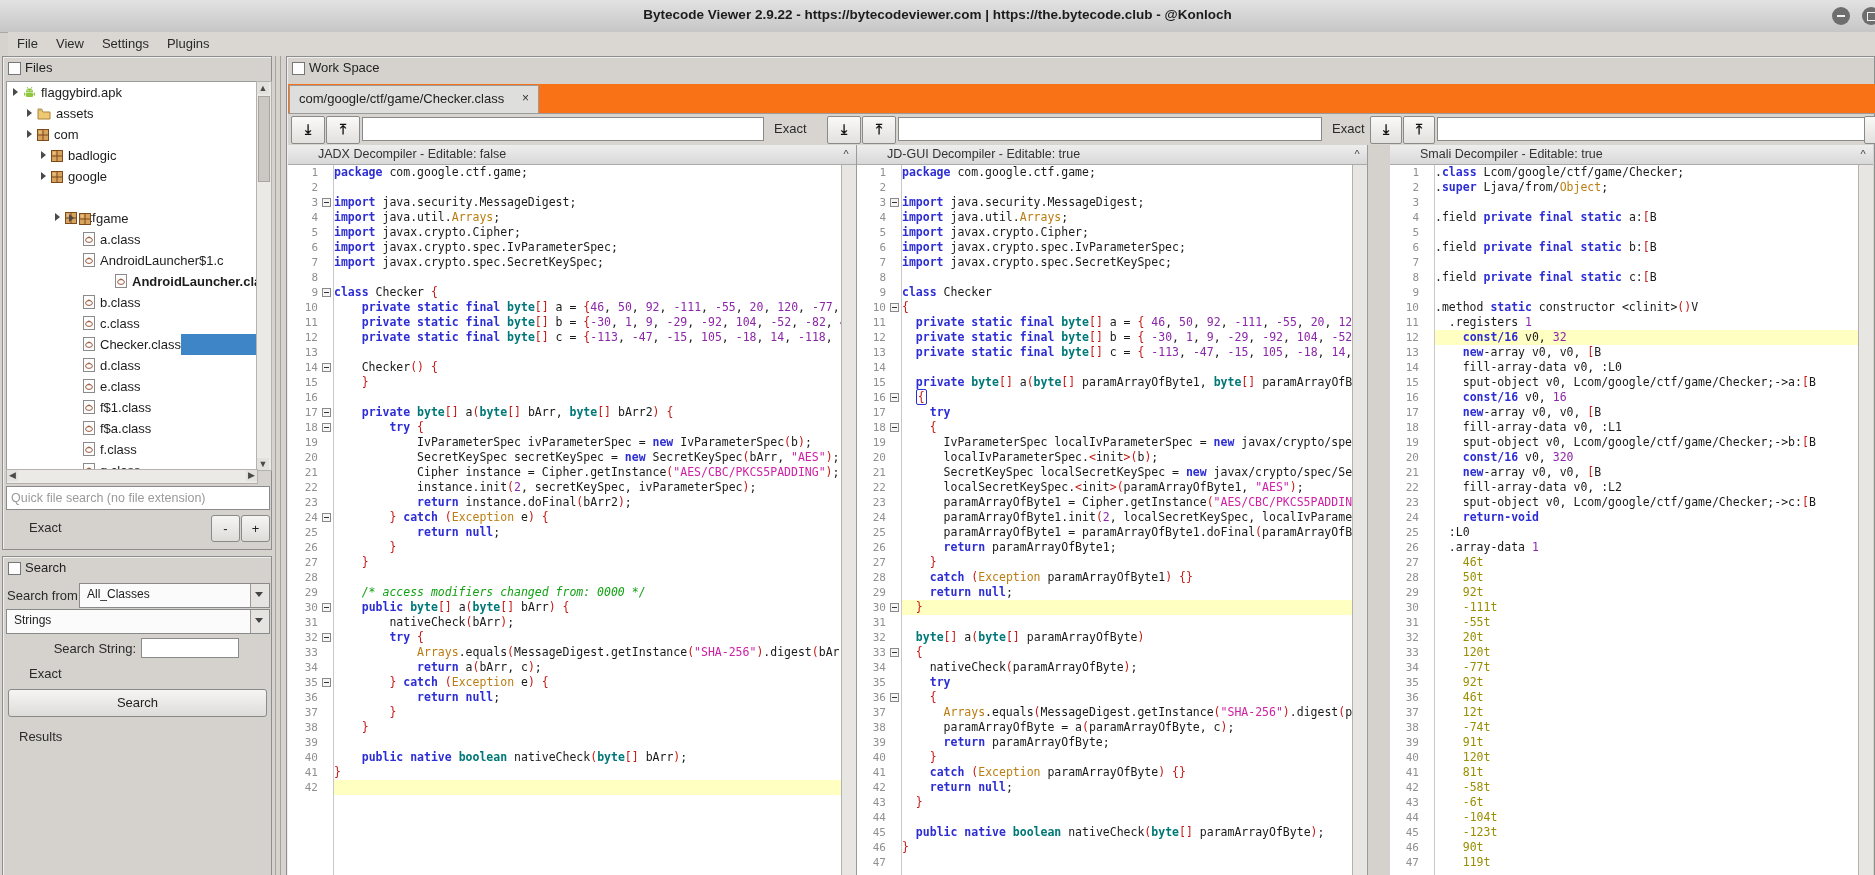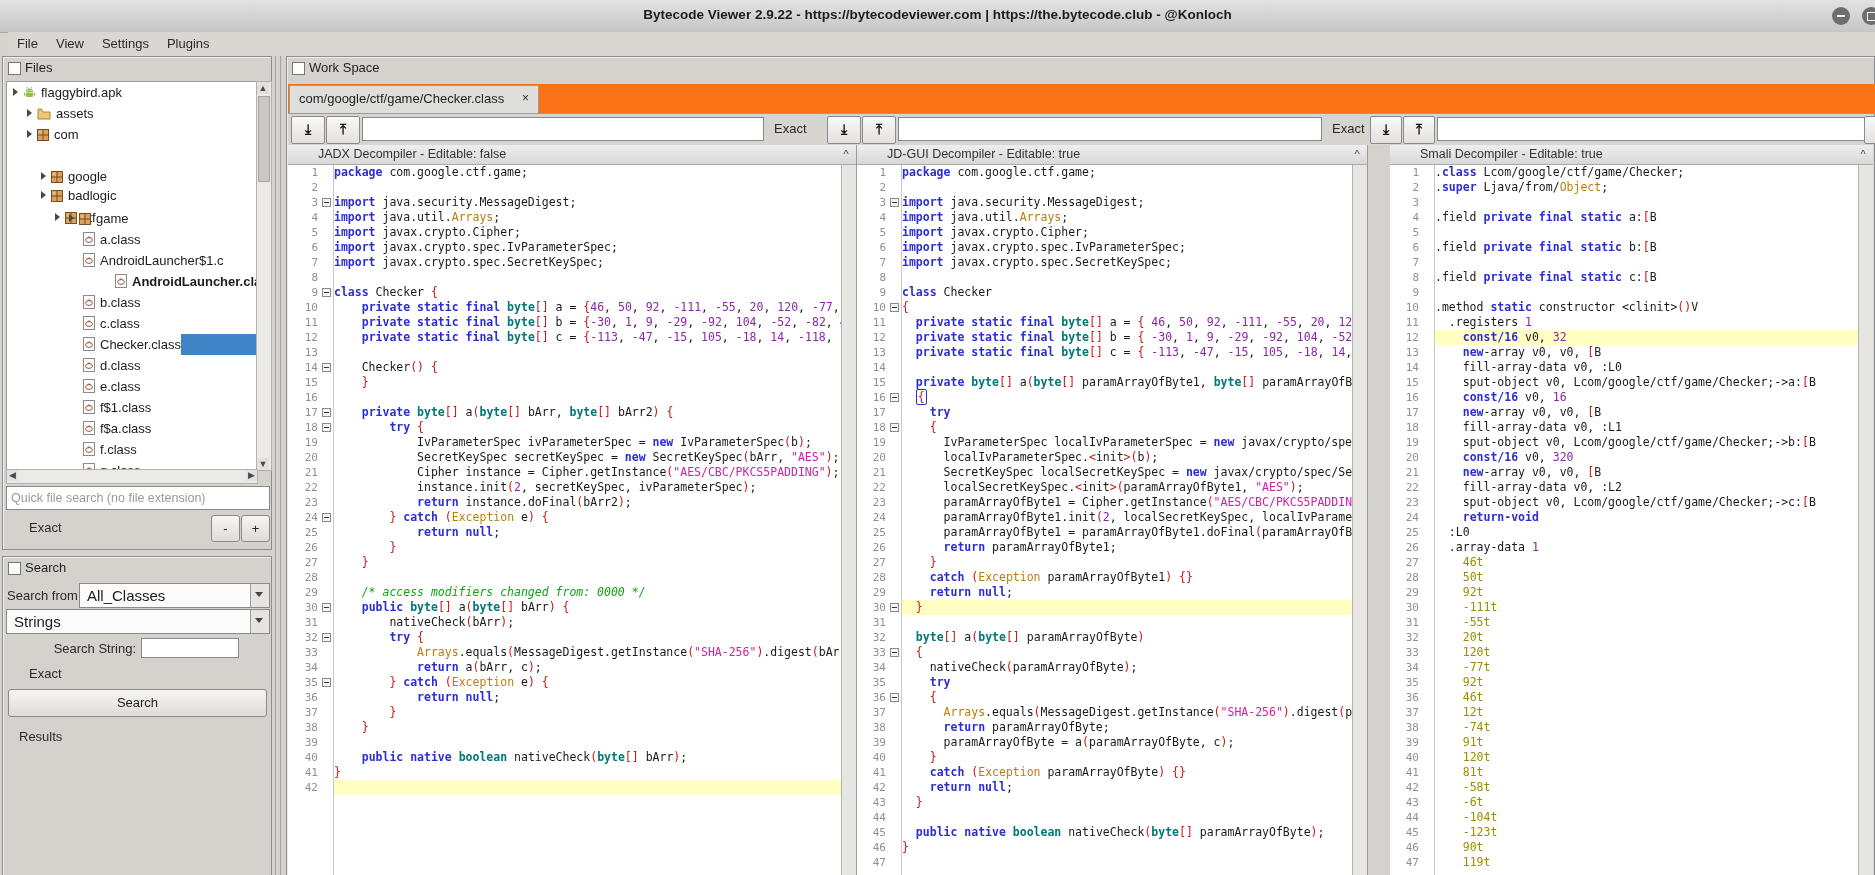--- a/index.html
+++ b/index.html
@@ -35,21 +35,21 @@
   .sb-btn{position:absolute;width:12px;height:12px;background:#e3e1de;color:#4a4a4a;
     font-size:9px;line-height:12px;text-align:center;}
   .sb-thumb{position:absolute;background:#cbc8c3;border:1px solid #a8a5a0;}
   
   .txt{position:absolute;background:#ffffff;border:1px solid #8a8a8a;font-size:12.5px;
     padding:0 4px;color:#1c1c1c;font-family:"Liberation Sans",sans-serif;}
   .txt::placeholder{color:#9a9a9a;}
   .btn{position:absolute;background:linear-gradient(#f6f5f4,#dedcd9);border:1px solid #8a8a8a;
     border-radius:3px;font-size:13px;color:#222;text-align:center;}
   .lbl{position:absolute;font-size:13px;color:#2a2a2a;}
-  .combo{position:absolute;background:#fbfbfb;border:1px solid #8a8a8a;font-size:15px;color:#1c1c1c;}
+  .combo{position:absolute;background:#fbfbfb;border:1px solid #8a8a8a;font-size:12px;color:#1c1c1c;}
   .combo .val{position:absolute;left:7px;top:3px;}
   .combo .arrow-btn{position:absolute;right:0;top:0;bottom:0;width:18px;background:#e6e4e1;border-left:1px solid #9a9a9a;}
   .combo .arrow-btn:after{content:"";position:absolute;left:4px;top:8px;width:0;height:0;
     border-top:5px solid #444;border-left:4px solid transparent;border-right:4px solid transparent;}
   
   .tabbar{position:absolute;left:1px;top:27px;width:1589px;height:29px;background:#f97316;
     border-bottom:1px solid #9b9b9b;}
   .tab{position:absolute;left:1px;top:1px;width:248px;height:27px;background:#dededd;
     border:1px solid #9b9b9b;font-size:13px;color:#222;}
   .tab .tlabel{position:absolute;left:9px;top:5px;}
@@ -126,21 +126,21 @@
               </svg></span><span>flaggybird.apk</span></span></div>
         <div class="tree-row"><span class="tree-cell" style="padding-left: 20px;"><span class="expander"></span><span><svg class="ticon" width="14" height="12" viewBox="0 0 14 12">
                 <path d="M1 2.5h4l1 1.5h7v7H1z" fill="#efc874" stroke="#a9833a"></path>
                 <path d="M1 2.5V1h3.6l.9 1.5" fill="#f6daa0" stroke="#a9833a"></path>
               </svg></span><span>assets</span></span></div>
         <div class="tree-row"><span class="tree-cell" style="padding-left: 20px;"><span class="expander"></span><span><svg class="ticon" width="12" height="12" viewBox="0 0 12 12">
                 <rect x=".5" y=".5" width="11" height="11" fill="#d8a35c" stroke="#7d4b1e"></rect>
                 <path d="M6 .5v11M.5 6h11" stroke="#7d4b1e"></path>
                 <path d="M2 2h2.5v2.5H2z" fill="#e7bd80"></path>
               </svg></span><span>com</span></span></div>
-        <div class="tree-row"><span class="tree-cell" style="padding-left: 34px; margin-top: 40px;"><span class="expander"></span><span><svg class="ticon" width="12" height="12" viewBox="0 0 12 12">
+        <div class="tree-row"><span class="tree-cell" style="padding-left: 34px;"><span class="expander"></span><span><svg class="ticon" width="12" height="12" viewBox="0 0 12 12">
                 <rect x=".5" y=".5" width="11" height="11" fill="#d8a35c" stroke="#7d4b1e"></rect>
                 <path d="M6 .5v11M.5 6h11" stroke="#7d4b1e"></path>
                 <path d="M2 2h2.5v2.5H2z" fill="#e7bd80"></path>
               </svg></span><span>badlogic</span></span></div>
         <div class="tree-row"><span class="tree-cell" style="padding-left: 34px;"><span class="expander"></span><span><svg class="ticon" width="12" height="12" viewBox="0 0 12 12">
                 <rect x=".5" y=".5" width="11" height="11" fill="#d8a35c" stroke="#7d4b1e"></rect>
                 <path d="M6 .5v11M.5 6h11" stroke="#7d4b1e"></path>
                 <path d="M2 2h2.5v2.5H2z" fill="#e7bd80"></path>
               </svg></span><span>google</span></span></div>
         <div class="tree-row"><span class="tree-cell" style="padding-left: 48px; margin-top: 20px;"><span class="expander"></span><span><svg class="ticon" width="12" height="12" viewBox="0 0 12 12">
@@ -462,22 +462,22 @@
               <div class="cline"><span>    </span><span class="tk">catch</span><span> </span><span class="tp">(</span><span class="tf">Exception</span><span> paramArrayOfByte1</span><span class="tp">)</span><span> </span><span class="tp">{}</span></div>
               <div class="cline"><span>    </span><span class="tk">return</span><span> </span><span class="tk">null</span><span>;</span></div>
               <div class="cline hl"><span>  </span><span class="tp">}</span></div>
               <div class="cline"></div>
               <div class="cline"><span>  </span><span class="ty">byte</span><span class="tp">[]</span><span> a</span><span class="tp">(</span><span class="ty">byte</span><span class="tp">[]</span><span> paramArrayOfByte</span><span class="tp">)</span></div>
               <div class="cline"><span>  </span><span class="tp">{</span></div>
               <div class="cline"><span>    nativeCheck</span><span class="tp">(</span><span>paramArrayOfByte</span><span class="tp">)</span><span>;</span></div>
               <div class="cline"><span>    </span><span class="tk">try</span></div>
               <div class="cline"><span>    </span><span class="tp">{</span></div>
               <div class="cline"><span>      </span><span class="tf">Arrays</span><span>.equals</span><span class="tp">(</span><span>MessageDigest.getInstance</span><span class="tp">(</span><span class="ts">"SHA-256"</span><span class="tp">)</span><span>.digest</span><span class="tp">(</span><span>paramArray</span></div>
+              <div class="cline"><span>      paramArrayOfByte = a</span><span class="tp">(</span><span>paramArrayOfByte, c</span><span class="tp">)</span><span>;</span></div>
               <div class="cline"><span>      </span><span class="tk">return</span><span> paramArrayOfByte;</span></div>
-              <div class="cline"><span>      paramArrayOfByte = a</span><span class="tp">(</span><span>paramArrayOfByte, c</span><span class="tp">)</span><span>;</span></div>
               <div class="cline"><span>    </span><span class="tp">}</span></div>
               <div class="cline"><span>    </span><span class="tk">catch</span><span> </span><span class="tp">(</span><span class="tf">Exception</span><span> paramArrayOfByte</span><span class="tp">)</span><span> </span><span class="tp">{}</span></div>
               <div class="cline"><span>    </span><span class="tk">return</span><span> </span><span class="tk">null</span><span>;</span></div>
               <div class="cline"><span>  </span><span class="tp">}</span></div>
               <div class="cline"></div>
               <div class="cline"><span>  </span><span class="tk">public native </span><span class="ty">boolean</span><span> nativeCheck</span><span class="tp">(</span><span class="ty">byte</span><span class="tp">[]</span><span> paramArrayOfByte</span><span class="tp">)</span><span>;</span></div>
               <div class="cline"><span class="tp">}</span></div>
               <div class="cline"></div>
             </div>
           <div class="code-scroll"></div>

